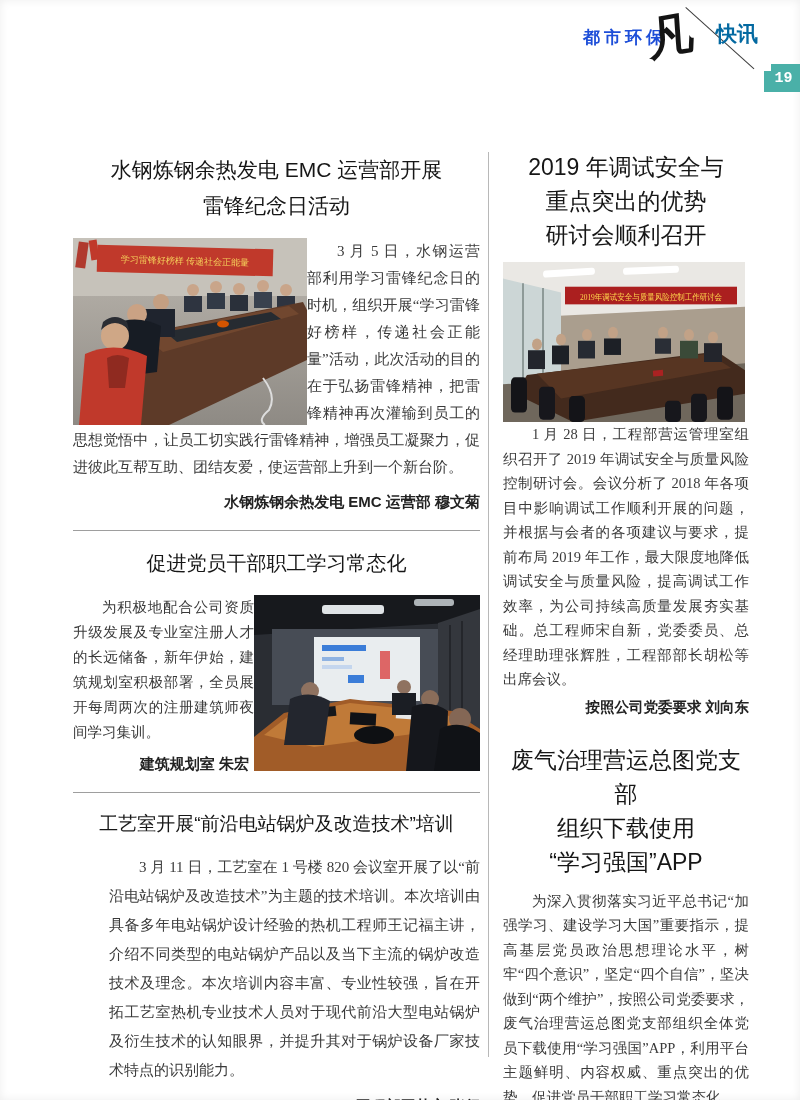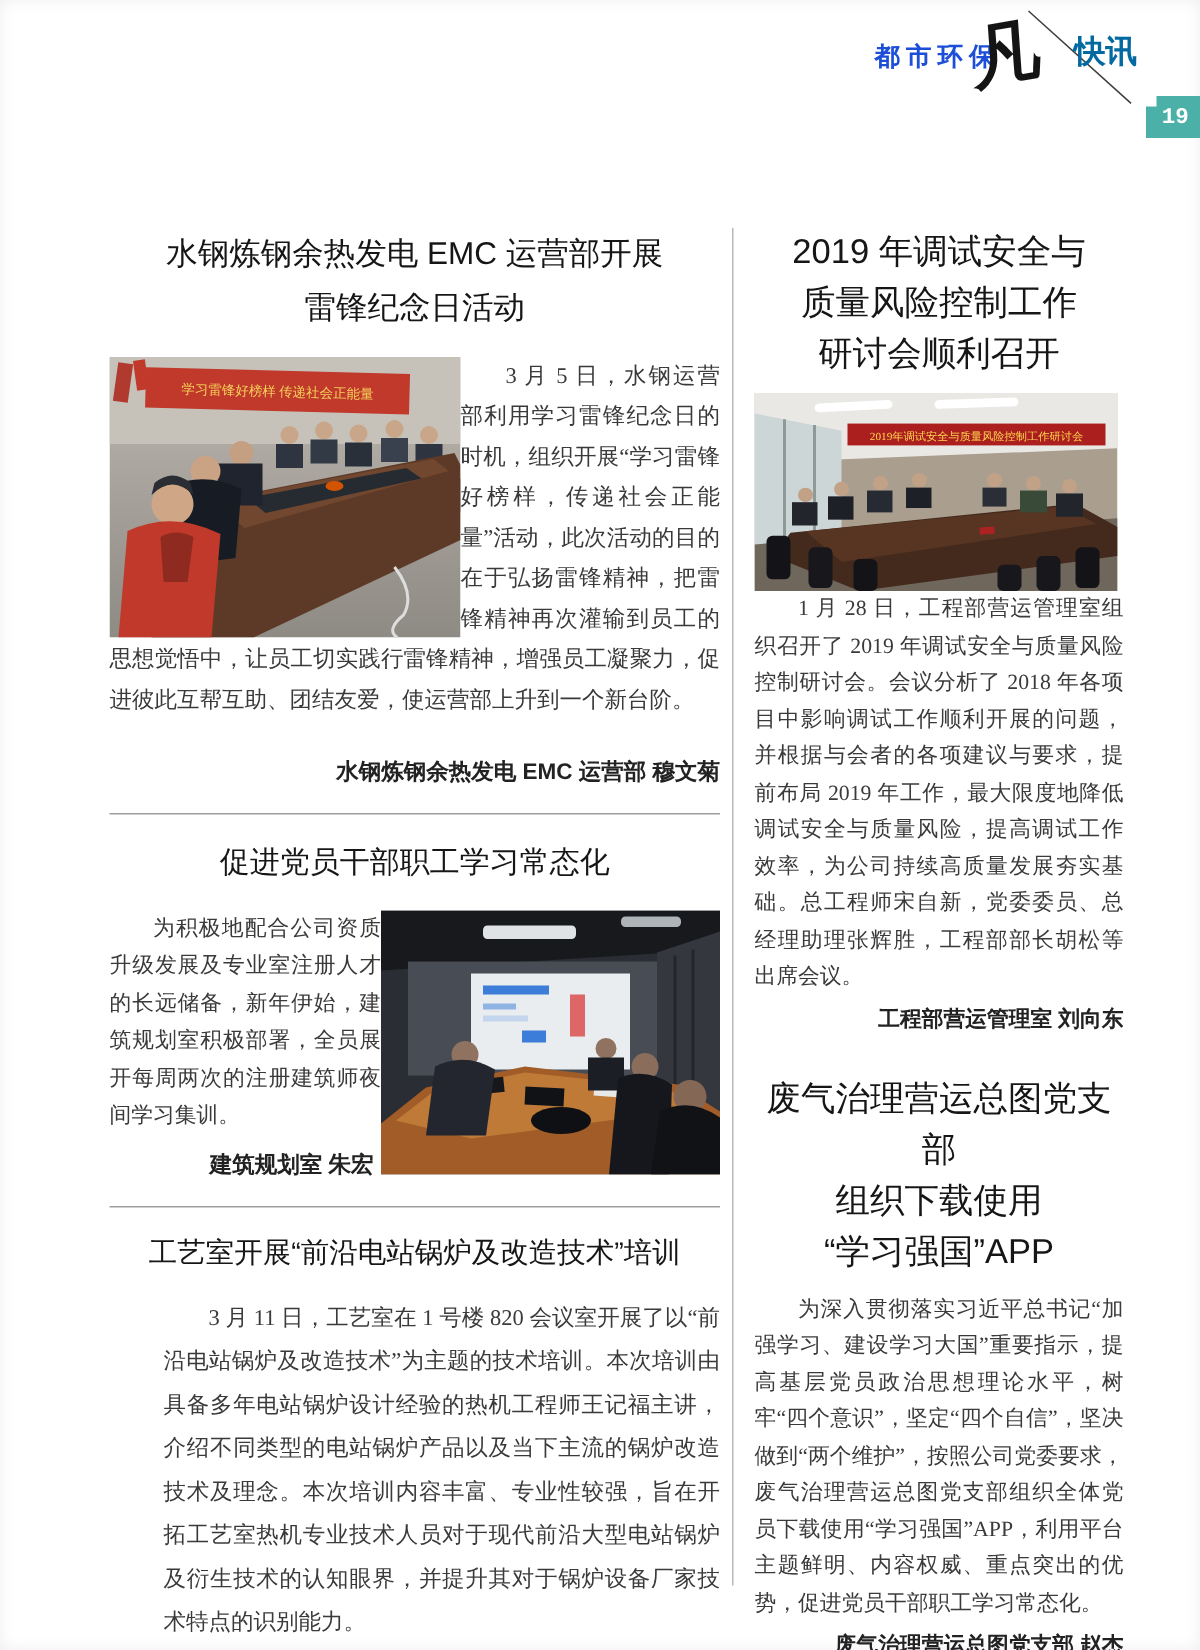--- a/index.html
+++ b/index.html
@@ -70,28 +70,28 @@
     text-align:justify;text-indent:2em;margin:0;
   }
   .bt-a1{font-size:15px;line-height:27px;}
   .bt-a2{font-size:14.5px;line-height:25px;}
   .bt-a3{font-size:15px;line-height:29px;margin-left:36px;}
   .bt-b {font-size:14.5px;line-height:24.5px;}
 
   .byline{
     font-family:"Liberation Sans",sans-serif;
     font-weight:bold;color:#222;text-align:right;
-    font-size:15px;margin-top:24px;
+    font-size:15px;margin-top:12px;
   }
   .byline-b{font-size:14.5px;margin-top:6px;}
   .byline-a2{width:176px;margin-top:10px;}
 
   figure.ph{margin:0;padding:0;line-height:0;}
   .ph1{float:left;width:234px;height:187px;margin:4px 14px 6px 0;}
-  .ph2{width:242px;height:132px;margin:6px 0 12px 2px;}
+  .ph2{width:242px;height:160px;margin:6px 0 12px 2px;}
   .ph3{float:right;width:226px;height:176px;margin:2px 0 6px 12px;}
   .ph svg{width:100%;height:100%;display:block;}
 </style>
 </head>
 <body>
 
 <div class="page">
 
   <div class="brand-watermark">都市环保</div>
   <div class="logo-glyph">凡</div>
@@ -217,21 +217,21 @@
       <div class="byline">工程部工艺室 张行</div>
     </div>
 
   </div>
 
   <div class="col-right">
 
     <div class="article">
       <div class="title t-b">
         <div>2019 年调试安全与</div>
-        <div>质量风险控制工作</div>
+        <div>重点突出的优势</div>
         <div>研讨会顺利召开</div>
       </div>
       <figure class="ph ph2">
         <svg viewBox="0 0 242 136" preserveAspectRatio="none">
           <rect width="242" height="136" fill="#aa9e8e"></rect>
           <polygon points="0,0 242,0 242,38 0,48" fill="#eae8e4"></polygon>
           <rect x="40" y="6" width="52" height="6" rx="3" fill="#ffffff" transform="rotate(-3 66 9)"></rect>
           <rect x="120" y="4" width="56" height="6" rx="3" fill="#ffffff" transform="rotate(-2 148 7)"></rect>
           <polygon points="0,14 58,26 58,94 0,106" fill="#ccd6d6"></polygon>
           <line x1="20" y1="18" x2="20" y2="100" stroke="#8e9a98" stroke-width="2"></line>
@@ -264,21 +264,21 @@
 
           <rect x="8" y="98" width="16" height="30" rx="4" fill="#141418"></rect>
           <rect x="36" y="106" width="16" height="28" rx="4" fill="#17171c"></rect>
           <rect x="66" y="114" width="16" height="22" rx="4" fill="#141418"></rect>
           <rect x="188" y="112" width="16" height="24" rx="4" fill="#17171c"></rect>
           <rect x="214" y="106" width="16" height="28" rx="4" fill="#141418"></rect>
           <rect x="162" y="118" width="16" height="18" rx="4" fill="#17171c"></rect>
         </svg>
       </figure>
       <p class="body-text bt-b">1 月 28 日，工程部营运管理室组织召开了 2019 年调试安全与质量风险控制研讨会。会议分析了 2018 年各项目中影响调试工作顺利开展的问题，并根据与会者的各项建议与要求，提前布局 2019 年工作，最大限度地降低调试安全与质量风险，提高调试工作效率，为公司持续高质量发展夯实基础。总工程师宋自新，党委委员、总经理助理张辉胜，工程部部长胡松等出席会议。</p>
-      <div class="byline byline-b">工程部营运管理室 刘向东</div>
+      <div class="byline byline-b">按照公司党委要求 刘向东</div>
     </div>
 
     <div style="height:26px"></div>
 
     <div class="article">
       <div class="title t-b">
         <div>废气治理营运总图党支部</div>
         <div>组织下载使用</div>
         <div>“学习强国”APP</div>
       </div>

